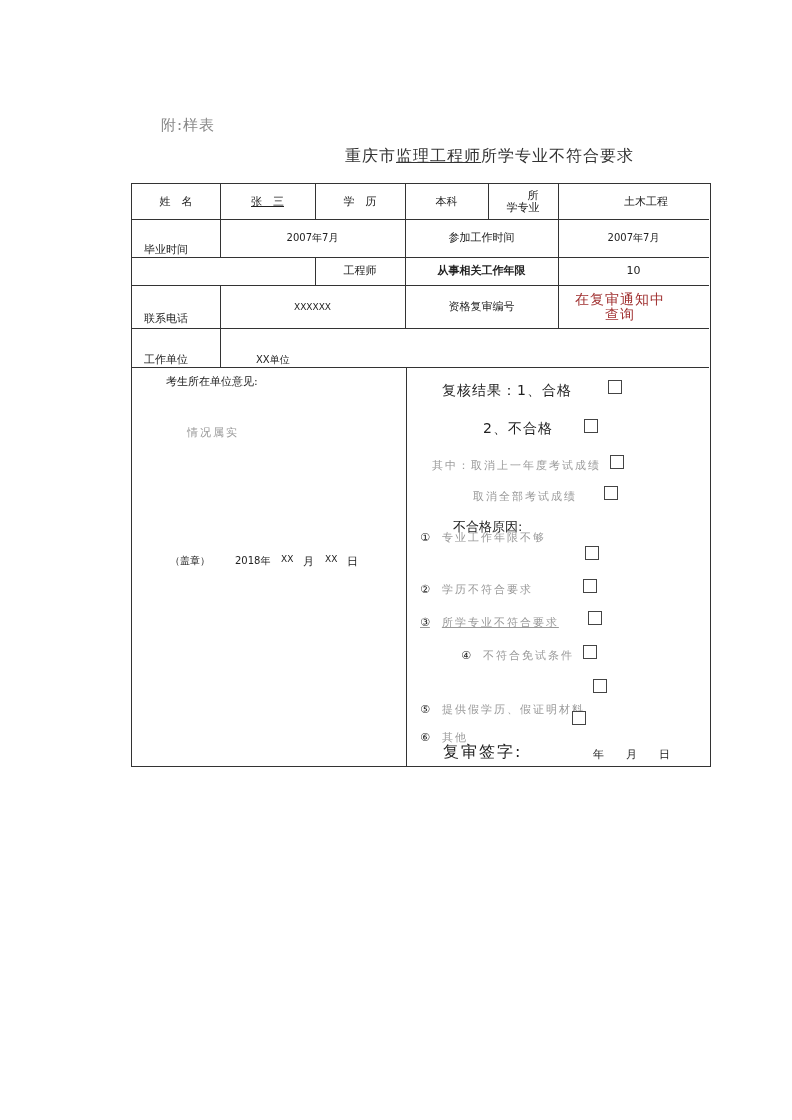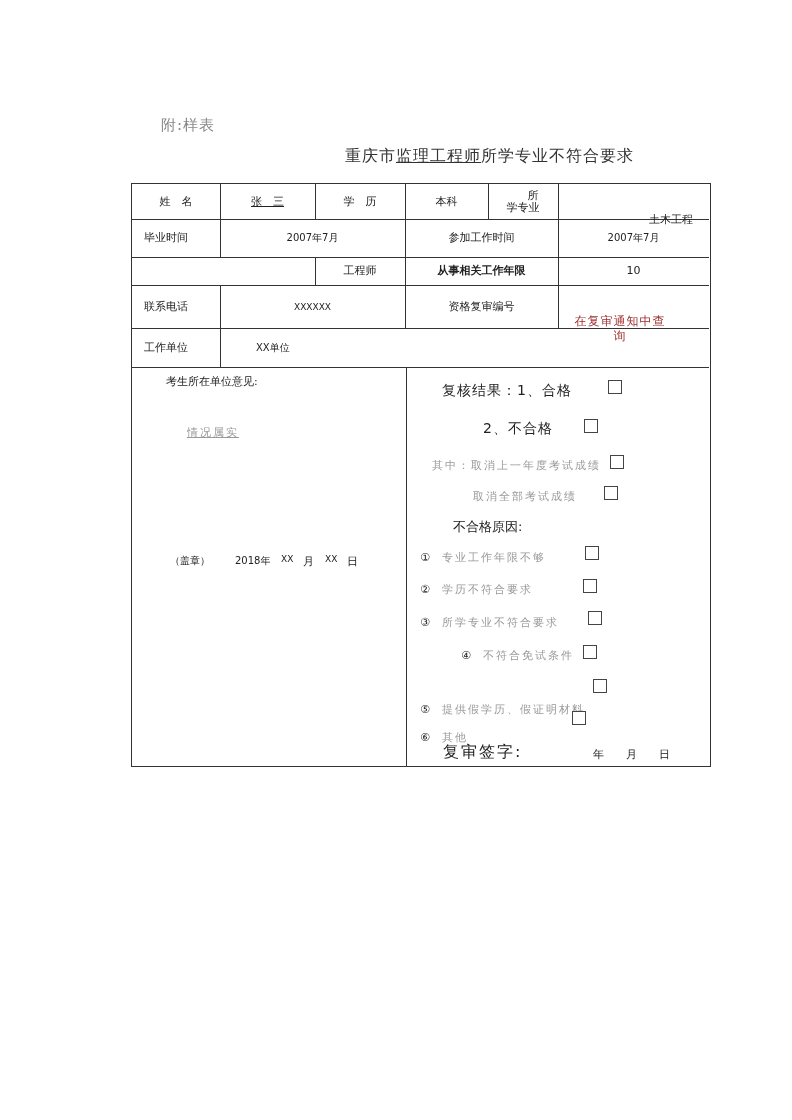--- a/index.html
+++ b/index.html
@@ -6,22 +6,22 @@
     body { width: 792px; height: 1120px; position: relative; overflow: hidden;
            font-family: "DejaVu Sans", "Liberation Sans", sans-serif; color: #222; }
     .abs { position: absolute; }
     .attach { left: 161px; top: 116px; font-size: 15px; color: #888; font-family: "DejaVu Serif", serif; letter-spacing: 1px; }
     .title { left: 345px; top: 146px; font-size: 16px; color: #333; letter-spacing: 1px; }
     .title u { text-decoration: underline; }
     .tbl { left: 131px; top: 183px; width: 580px; height: 584px; border: 1.5px solid #333; box-sizing: border-box; }
     .hl { position: absolute; height: 0; border-top: 1.5px solid #333; }
     .vl { position: absolute; width: 0; border-left: 1.5px solid #333; }
     .cell { position: absolute; display: flex; align-items: center; justify-content: center; font-size: 11px; color: #222; text-align: center; line-height: 12px; }
-    .cell.left { justify-content: flex-start; }
-    .red { color: #a03030; font-size: 12px; line-height: 15px; letter-spacing: 1px; margin-top: 22px; }
+    .cell.left { justify-content: flex-start; margin-top: 12px; }
+    .red { color: #a03030; font-size: 14px; line-height: 15px; letter-spacing: 1px; }
     .gray { color: #999; font-family: "DejaVu Serif", serif; font-size: 10.5px; letter-spacing: 2px; }
     .t { position: absolute; font-size: 11px; white-space: nowrap; }
     .big { font-size: 14px; color: #222; letter-spacing: 1px; }
     .cb { position: absolute; width: 14px; height: 14px; border: 1.5px solid #444; box-sizing: border-box; background: #fff; }
     .num { font-family: "DejaVu Sans", sans-serif; color: #222; font-size: 11px; margin-right: 12px; letter-spacing: 0; }
     .sign { font-size: 16px; letter-spacing: 2px; color: #222; }
   </style>
 </head>
 <body>
 
@@ -62,41 +62,41 @@
   <div class="vl" style="left:274px;top:183px;height:399px;"></div>
 
   <div class="cell" style="left:0;top:0;width:88px;height:35px;">姓　名</div>
   <div class="cell" style="left:88px;top:0;width:95px;height:35px;text-decoration:underline;">张　三</div>
   <div class="cell" style="left:183px;top:0;width:90px;height:35px;">学　历</div>
   <div class="cell" style="left:273px;top:0;width:83px;height:35px;">本科</div>
   <div class="cell" style="left:356px;top:0;width:70px;height:35px;flex-direction:column;">
     <span style="padding-left:20px;">所</span>
     <span>学专业</span>
   </div>
-  <div class="cell" style="left:426px;top:18px;width:176px;height:35px;padding-left:25px;">土木工程</div>
+  <div class="cell" style="left:426px;top:0;width:176px;height:35px;">土木工程</div>
 
   <div class="cell left" style="left:12px;top:35px;width:60px;height:38px;text-align:left;">毕业时间</div>
   <div class="cell" style="left:88px;top:35px;width:185px;height:38px;font-size:10px;">2007年7月</div>
   <div class="cell" style="left:273px;top:35px;width:153px;height:38px;">参加工作时间</div>
   <div class="cell" style="left:426px;top:35px;width:151px;height:38px;font-size:10px;">2007年7月</div>
 
   <div class="cell" style="left:183px;top:73px;width:90px;height:28px;">工程师</div>
   <div class="cell" style="left:273px;top:73px;width:153px;height:28px;font-weight:bold;">从事相关工作年限</div>
   <div class="cell" style="left:426px;top:73px;width:151px;height:28px;">10</div>
 
   <div class="cell left" style="left:12px;top:101px;width:50px;height:43px;text-align:left;">联系电话</div>
   <div class="cell" style="left:88px;top:101px;width:185px;height:43px;font-size:9px;">XXXXXX</div>
   <div class="cell" style="left:273px;top:101px;width:153px;height:43px;">资格复审编号</div>
   <div class="cell red" style="left:438px;top:101px;width:100px;height:43px;">在复审通知中查询</div>
 
   <div class="cell left" style="left:12px;top:144px;width:50px;height:39px;text-align:left;">工作单位</div>
   <div class="cell left" style="left:124px;top:144px;width:150px;height:39px;font-size:10px;">XX单位</div>
 
   <div class="t" style="left:34px;top:190px;">考生所在单位意见:</div>
-  <div class="t gray" style="left:55px;top:241px;text-decoration:underline;">情况属实</div>
+  <div class="t gray" style="left:55px;top:241px;">情况属实</div>
   <div class="t" style="left:38px;top:370px;font-size:10px;">（盖章）</div>
   <div class="t" style="left:103px;top:370px;font-size:10px;">2018年</div>
   <div class="t" style="left:149px;top:370px;font-size:9px;">XX</div>
   <div class="t" style="left:171px;top:370px;">月</div>
   <div class="t" style="left:193px;top:370px;font-size:9px;">XX</div>
   <div class="t" style="left:215px;top:370px;">日</div>
 
   <div class="t big" style="left:310px;top:198px;">复核结果：1、合格</div>
   <div class="cb" style="left:476px;top:196px;"></div>
 
@@ -104,27 +104,27 @@
   <div class="cb" style="left:452px;top:235px;"></div>
 
   <div class="t gray" style="left:300px;top:274px;">其中：取消上一年度考试成绩</div>
   <div class="cb" style="left:478px;top:271px;"></div>
 
   <div class="t gray" style="left:341px;top:305px;">取消全部考试成绩</div>
   <div class="cb" style="left:472px;top:302px;"></div>
 
   <div class="t" style="left:321px;top:334px;font-size:13px;">不合格原因:</div>
 
-  <div class="t gray" style="left:288px;top:366px;"><span class="num">①</span><span>专业工作年限不够</span></div>
+  <div class="t gray" style="left:288px;top:346px;"><span class="num">①</span><span>专业工作年限不够</span></div>
   <div class="cb" style="left:453px;top:362px;"></div>
 
   <div class="t gray" style="left:288px;top:398px;"><span class="num">②</span><span>学历不符合要求</span></div>
   <div class="cb" style="left:451px;top:395px;"></div>
 
-  <div class="t gray" style="left:288px;top:431px;"><span class="num">③</span><span>所学专业不符合要求</span></div>
+  <div class="t gray" style="left:288px;top:431px;text-decoration:underline;"><span class="num">③</span><span>所学专业不符合要求</span></div>
   <div class="cb" style="left:456px;top:427px;"></div>
 
   <div class="t gray" style="left:288px;top:464px;margin-left:41px;"><span class="num">④</span><span>不符合免试条件</span></div>
   <div class="cb" style="left:451px;top:461px;"></div>
 
   <div class="t gray" style="left:288px;top:497px;margin-top:21px;"><span class="num">⑤</span><span>提供假学历、假证明材料</span></div>
   <div class="cb" style="left:461px;top:495px;"></div>
 
   <div class="t gray" style="left:288px;top:530px;margin-top:16px;"><span class="num">⑥</span><span>其他</span></div>
   <div class="cb" style="left:440px;top:527px;"></div>

